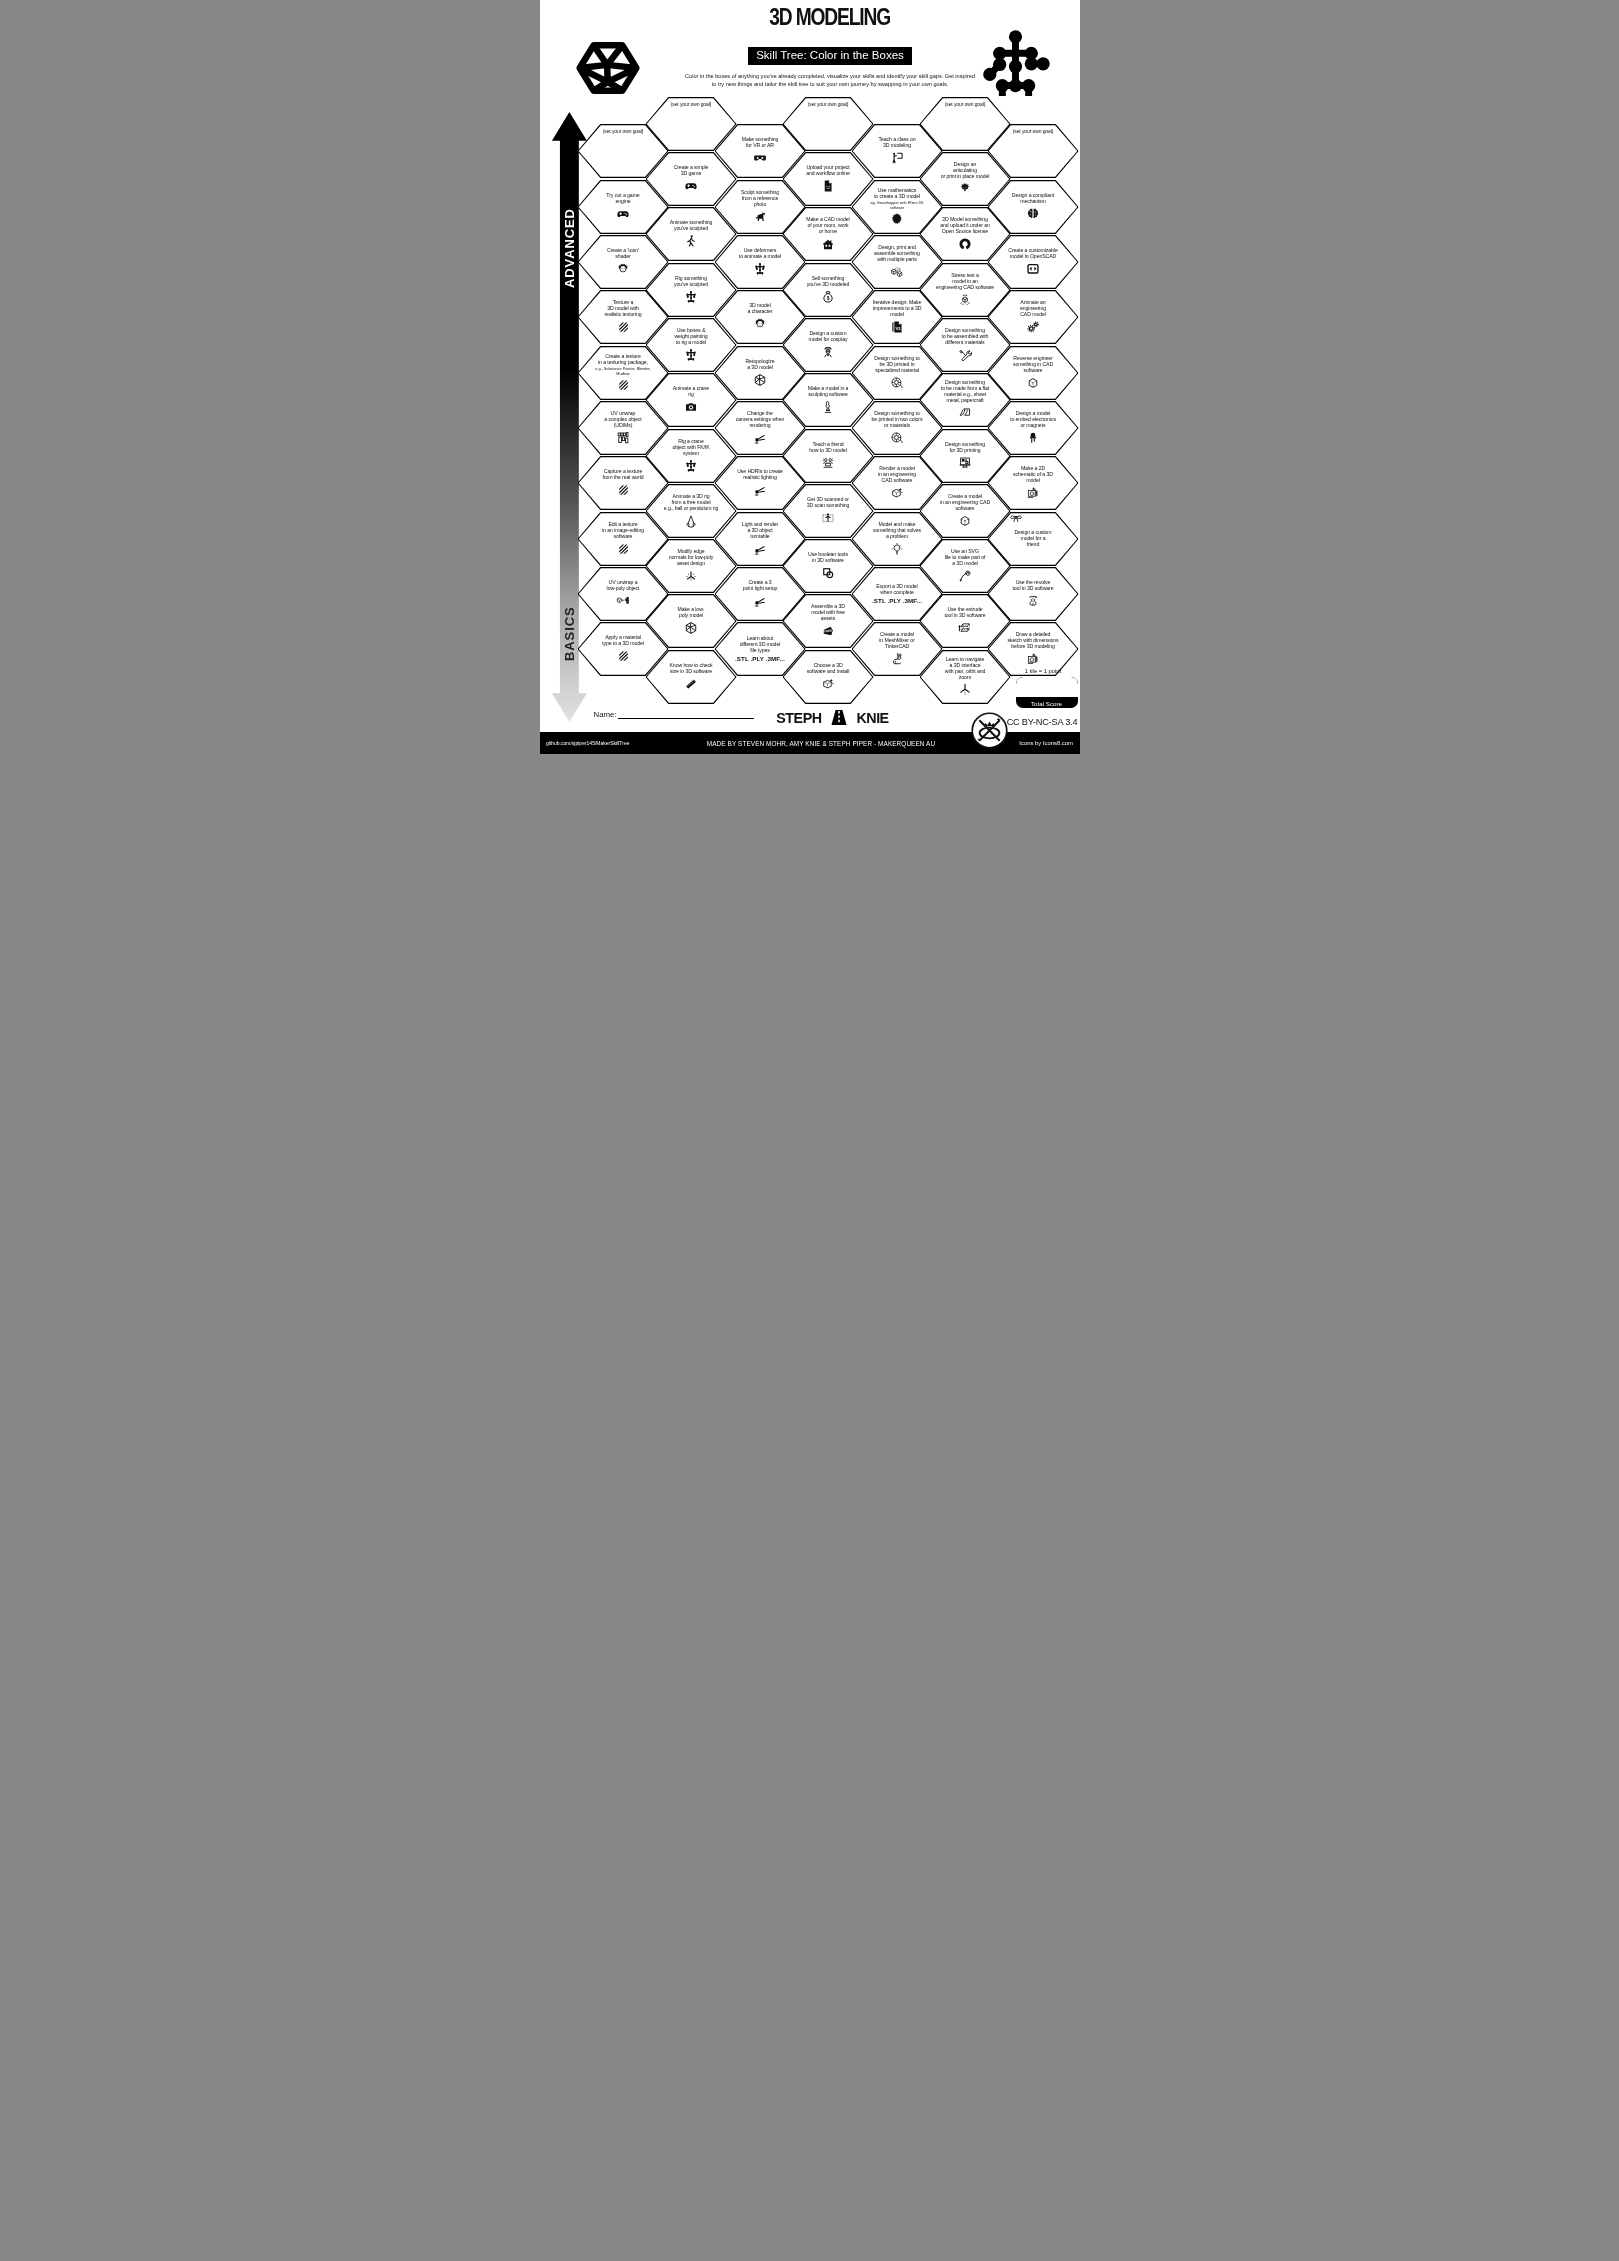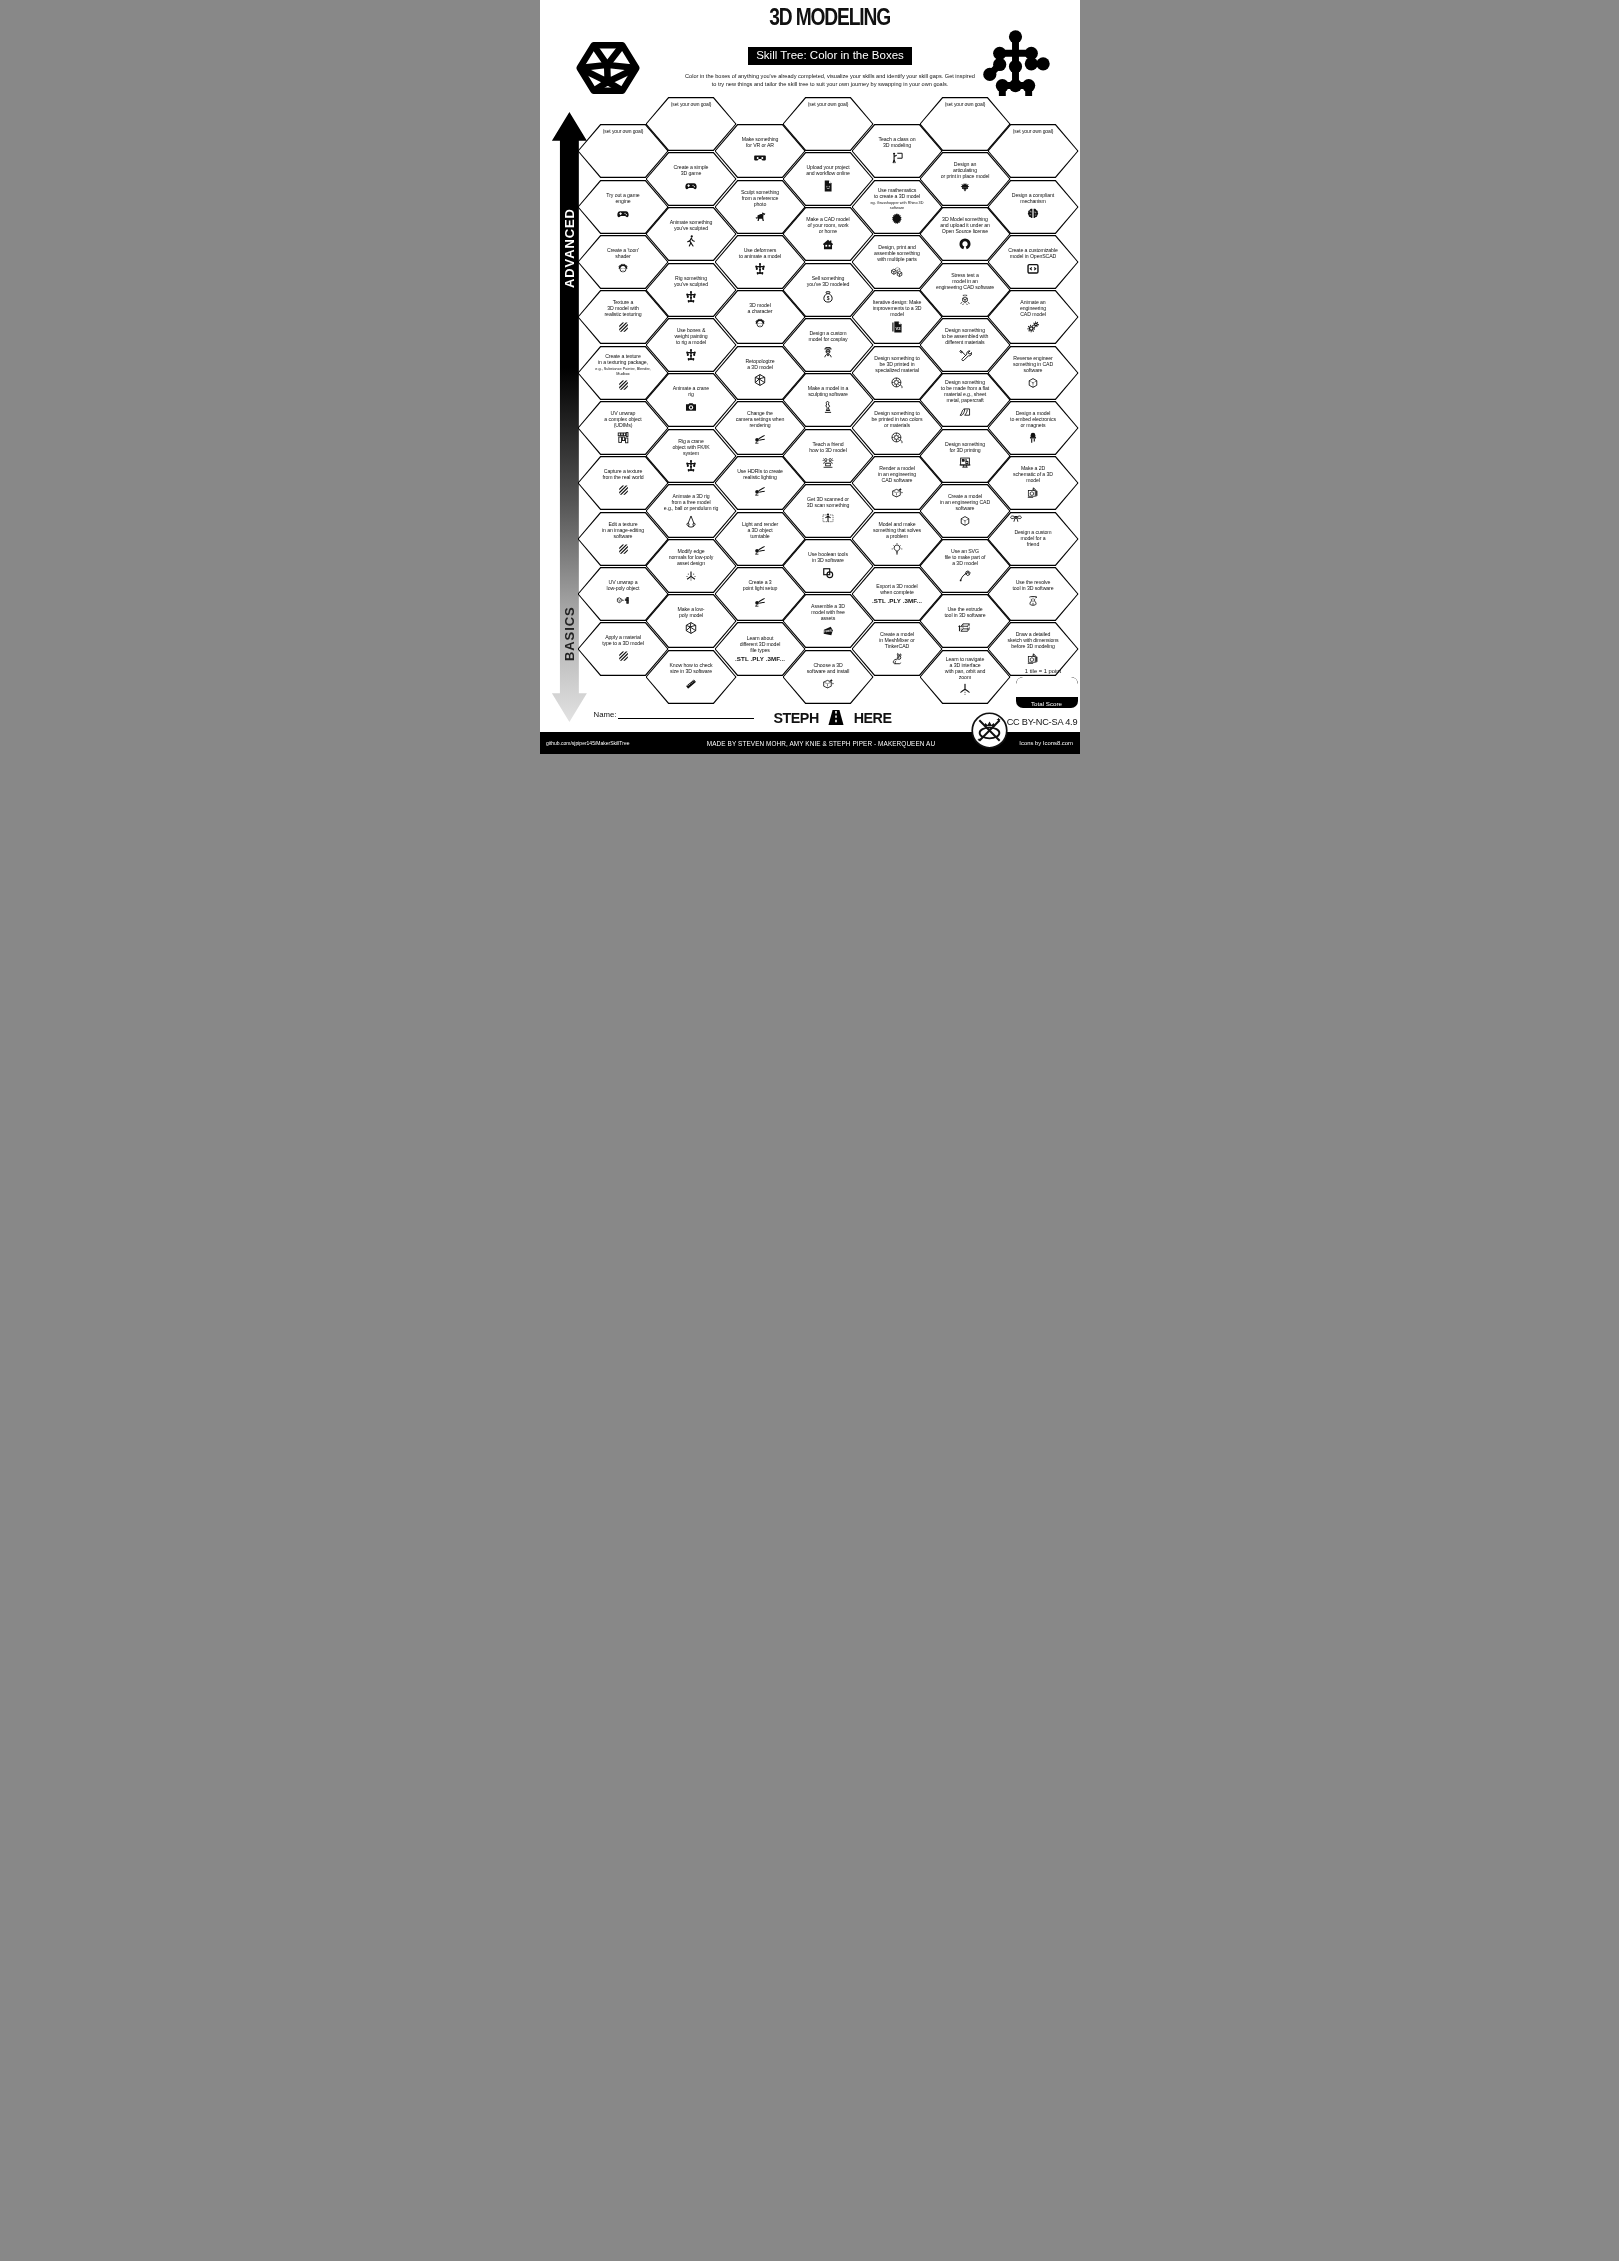--- a/index.html
+++ b/index.html
@@ -1361,21 +1361,21 @@
         </div>
       </article>
     </div>
 
   <div class="start-row">
     <span class="start-word">STEPH</span>
     <svg class="start-road" viewBox="0 0 24 24">
       <path fill="#000" d="M8.1 3.5h7.8l4.7 17H3.4z"></path>
       <path d="M12 4.5v15" stroke="#fff" stroke-width="1.8" stroke-dasharray="2.8 2.3" fill="none"></path>
     </svg>
-    <span class="start-word">HERE</span>
+    <span class="start-word">KNIE</span>
   </div>
 
   <div class="name-row">
     <span>Name:</span>
     <span class="name-line"></span>
   </div>
 
   <div class="score-note">1 tile = 1 point</div>
   <div class="score-box">
     <div class="score-white"></div>
@@ -1384,21 +1384,21 @@
 
   <div class="badge">
     <svg viewBox="0 0 24 24">
       <circle cx="12" cy="12" r="11.2" fill="#fff" stroke="#111" stroke-width="1.1"></circle>
       <ellipse cx="12" cy="13.6" rx="6.4" ry="3.5" fill="none" stroke="#111" stroke-width="1.2"></ellipse>
       <path d="M5.4 18.6L18.6 5.4M18.6 18.6L5.4 5.4" stroke="#111" stroke-width="1.3"></path>
       <path fill="#111" d="M8.3 9.3l1-2.1 1.4 1.3L12 6.1l1.3 2.4 1.4-1.3 1 2.1z"></path>
       <path fill="#111" d="M17.9 3.6l.4 1 1 .4-1 .4-.4 1-.4-1-1-.4 1-.4zM5.2 16.9l.3.8.8.3-.8.3-.3.8-.3-.8-.8-.3.8-.3z"></path>
     </svg>
   </div>
-  <div class="license">CC BY-NC-SA 4.9</div>
+  <div class="license">CC BY-NC-SA 3.4</div>
 
   <div class="footer">
     <span class="f-left">github.com/sjpiper145/MakerSkillTree</span>
     <span class="f-center">MADE BY STEVEN MOHR, AMY KNIE &amp; STEPH PIPER  -  MAKERQUEEN AU</span>
     <span class="f-right">Icons by Icons8.com</span>
   </div>
 
 </div>
 
 

